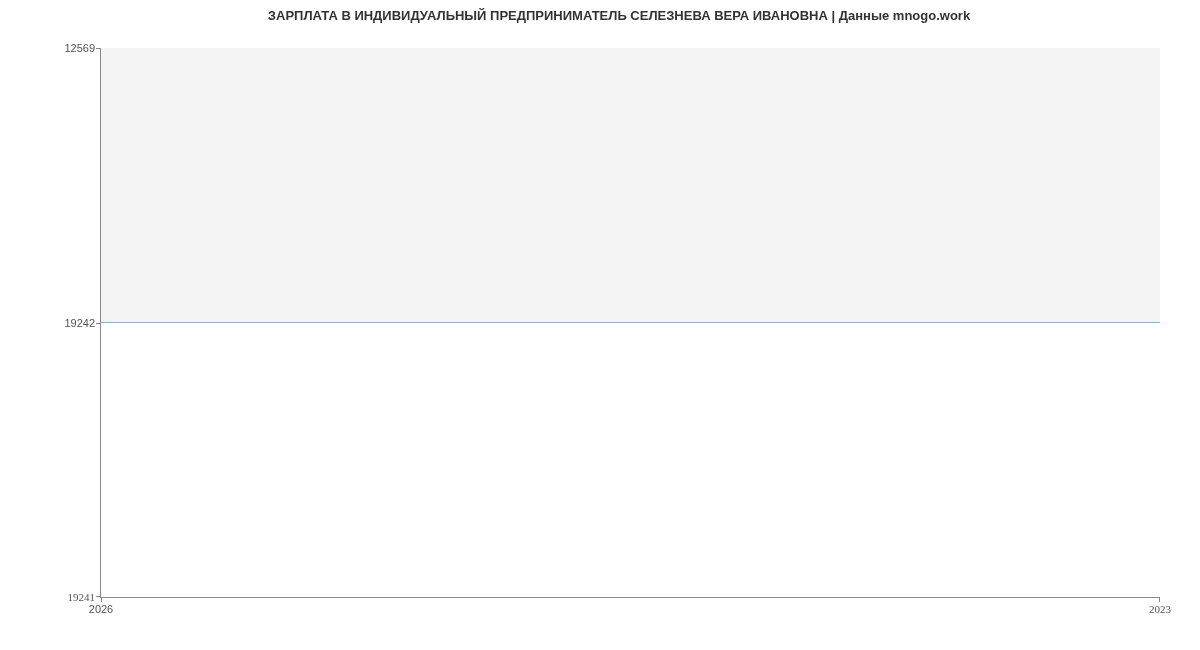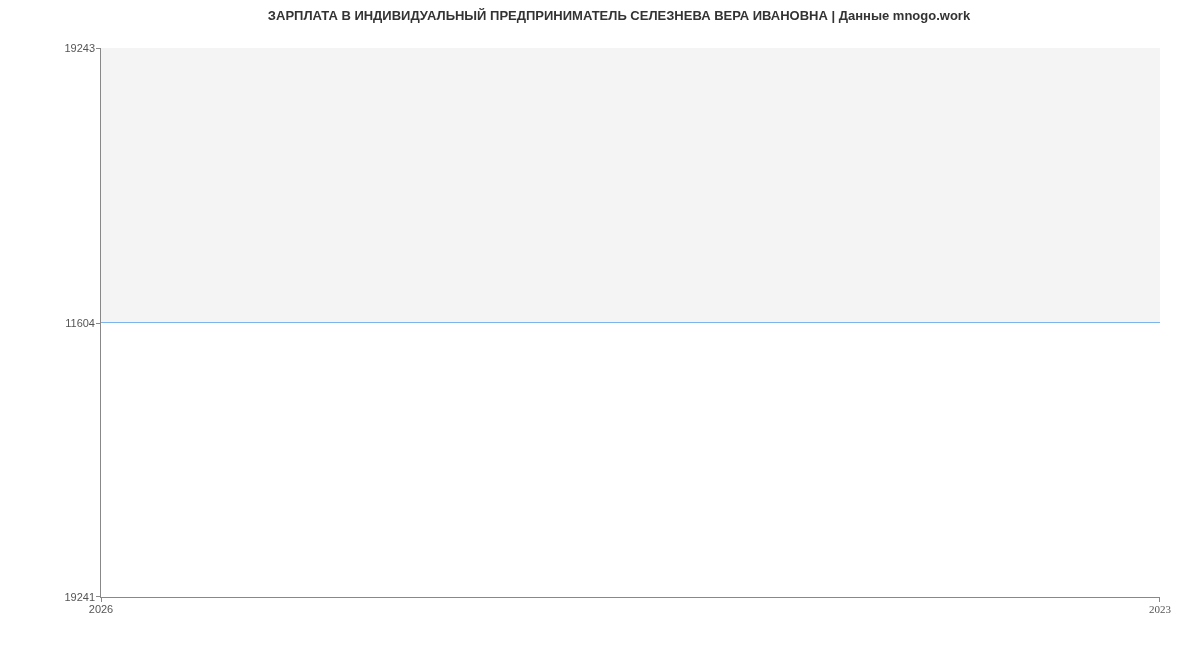--- a/index.html
+++ b/index.html
@@ -63,21 +63,21 @@
       position: absolute;
       right: 100%;
       margin-right: 6px;
       font-size: 11px;
       color: #555555;
       transform: translateY(-50%);
       white-space: nowrap;
     }
     .ytick-top { top: 0; }
     .ytick-mid { top: 50%; }
-    .ytick-bot { top: 100%; }
+    .ytick-bot { top: 100%; font-family: Liberation Serif, serif; }
     .xtick {
       position: absolute;
       top: 100%;
       margin-top: 6px;
       font-size: 11px;
       color: #555555;
       transform: translateX(-50%);
     }
     .xtick-left { left: 0; }
     .xtick-right { left: 100%; font-family: Liberation Serif, serif; }
@@ -107,20 +107,20 @@
     <div class="bg-bottom"></div>
     <div class="data-line"></div>
 
     <div class="tick-mark-y" style="top:0"></div>
     <div class="tick-mark-y" style="top:50%"></div>
     <div class="tick-mark-y" style="top:100%;margin-top:-1px"></div>
 
     <div class="tick-mark-x" style="left:0"></div>
     <div class="tick-mark-x" style="left:100%;margin-left:-1px"></div>
 
-    <div class="ytick ytick-top">19243</div>
-    <div class="ytick ytick-mid">11604</div>
+    <div class="ytick ytick-top">12569</div>
+    <div class="ytick ytick-mid">19242</div>
     <div class="ytick ytick-bot">19241</div>
 
     <div class="xtick xtick-left">2026</div>
     <div class="xtick xtick-right">2023</div>
   </div>
 </div>
 
 </body></html>

